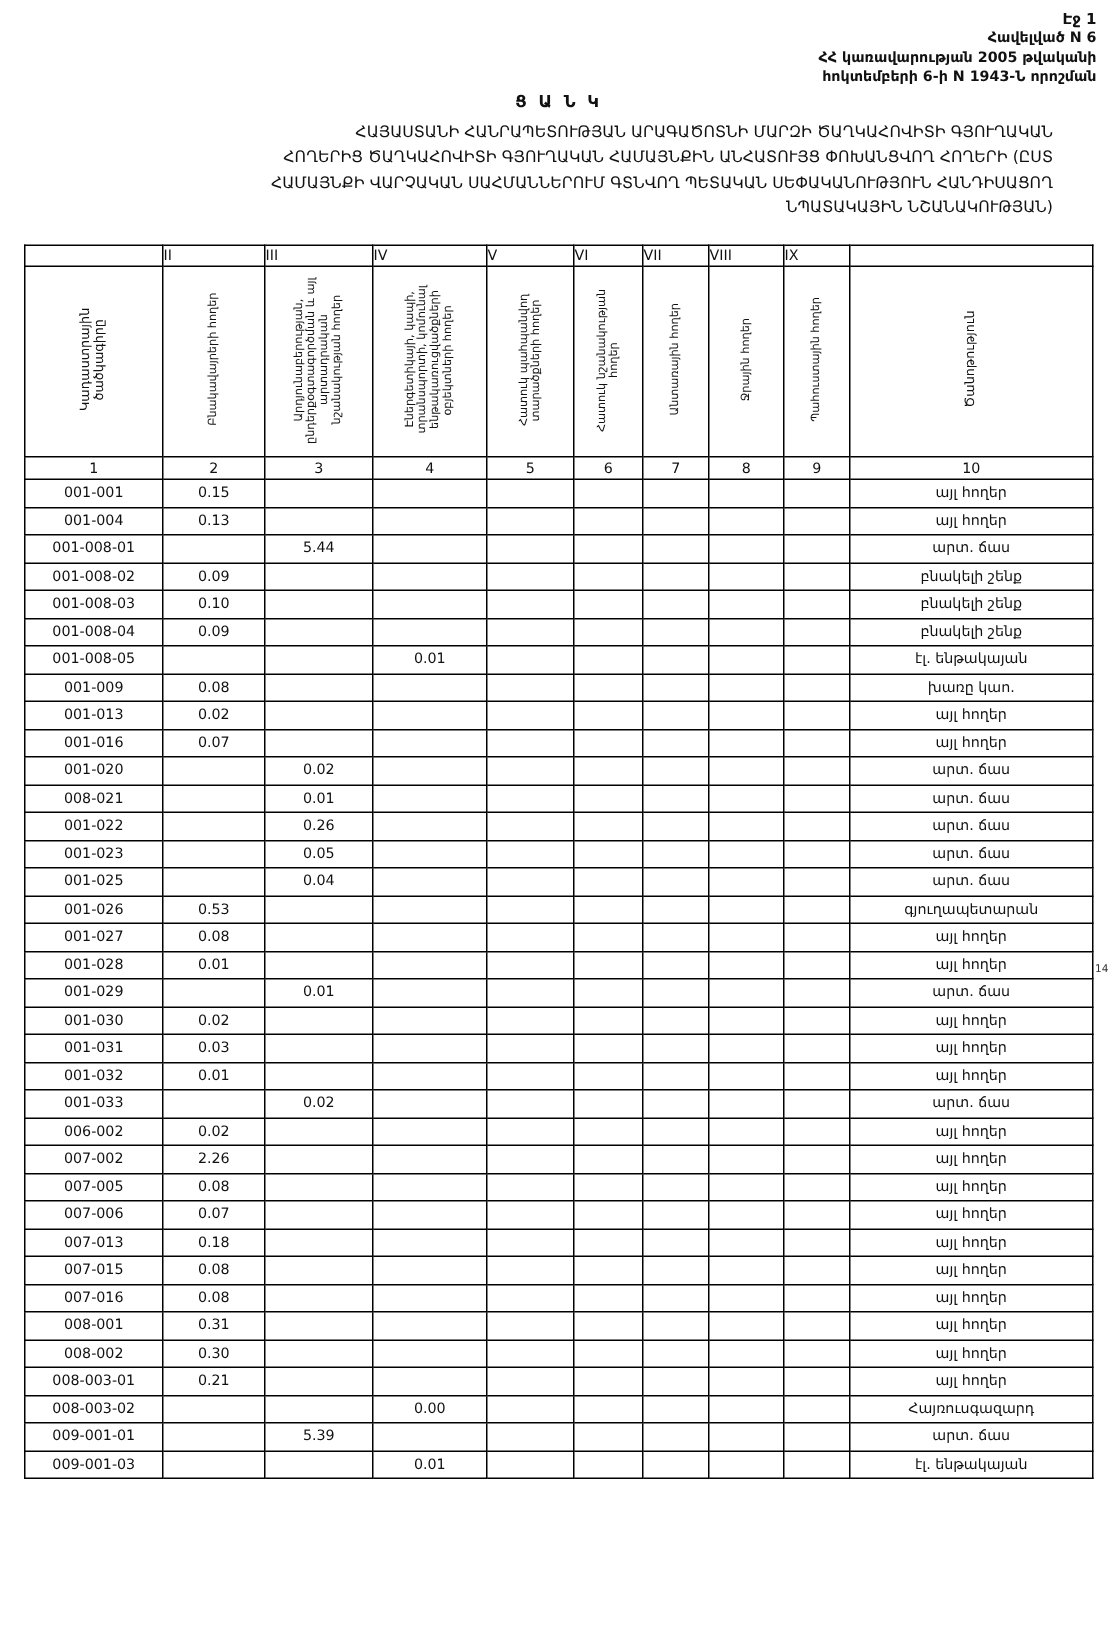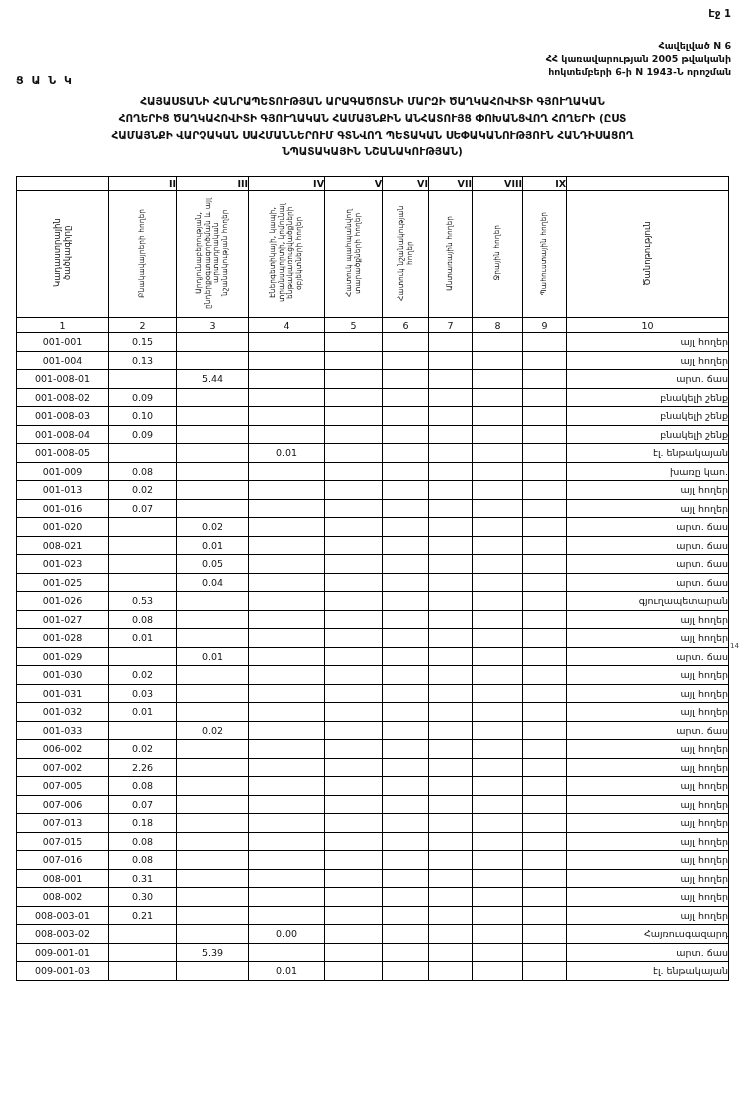--- a/index.html
+++ b/index.html
@@ -12,71 +12,72 @@
     height: 1100px;
     font-family: "DejaVu Sans", sans-serif;
     color: #111;
     position: relative;
     overflow: hidden;
   }
   .page {
     position: relative;
     width: 745px;
     height: 1100px;
-    padding: 16px;
+    padding: 3px;
     box-sizing: border-box;
   }
   .page-num {
     position: absolute;
     top: 8px;
     right: 14px;
     font-size: 10px;
     font-weight: bold;
   }
   .top-right-block {
     position: absolute;
-    top: 40px;
+    top: 20px;
     right: 14px;
     text-align: right;
     font-size: 9.5px;
     line-height: 1.35;
     font-weight: bold;
   }
   .doc-title {
+    text-align: center;
     padding-top: 58px;
     font-size: 11px;
     font-weight: bold;
     letter-spacing: 2px;
   }
   .doc-subtitle {
-    text-align: center;
+    text-align: right;
     font-size: 10.5px;
-    font-weight: bold;
+    font-weight: normal;
     line-height: 1.6;
     padding: 6px 40px 0 40px;
   }
   .doc-subtitle div {
     white-space: nowrap;
   }
   table.main {
     border-collapse: collapse;
     margin: 16px auto 0 auto;
     width: 712px;
     table-layout: fixed;
   }
   table.main td, table.main th {
     border: 1px solid #000;
     font-size: 9.5px;
     padding: 0;
     vertical-align: middle;
   }
   .hdr-roman {
     height: 13px;
-    text-align: right;
-    font-weight: bold;
+    text-align: left;
+    font-weight: normal;
     font-size: 8.5px;
   }
   .hdr-vert {
     height: 126px;
     text-align: center;
     vertical-align: middle;
     padding: 2px 0;
   }
   .vert-wrap {
     writing-mode: vertical-rl;
@@ -103,21 +104,21 @@
     text-align: center;
     white-space: nowrap;
   }
   td.num {
     text-align: center;
     height: 17.5px;
     font-size: 9.5px;
   }
   td.note {
     padding-left: 3px;
-    text-align: right;
+    text-align: center;
     font-size: 9px;
     height: 17.5px;
     white-space: nowrap;
   }
   .marginal {
     position: absolute;
     right: 6px;
     font-size: 7px;
     color: #333;
   }
@@ -334,20 +335,32 @@
           <td class="num">0.01</td>
           <td class="num"></td>
           <td class="num"></td>
           <td class="num"></td>
           <td class="num"></td>
           <td class="num"></td>
           <td class="num"></td>
           <td class="note">արտ. ճաս</td>
         </tr>
         <tr>
+          <td class="code">001-022</td>
+          <td class="num"></td>
+          <td class="num">0.26</td>
+          <td class="num"></td>
+          <td class="num"></td>
+          <td class="num"></td>
+          <td class="num"></td>
+          <td class="num"></td>
+          <td class="num"></td>
+          <td class="note">արտ. ճաս</td>
+        </tr>
+        <tr>
           <td class="code">001-023</td>
           <td class="num"></td>
           <td class="num">0.05</td>
           <td class="num"></td>
           <td class="num"></td>
           <td class="num"></td>
           <td class="num"></td>
           <td class="num"></td>
           <td class="num"></td>
           <td class="note">արտ. ճաս</td>

